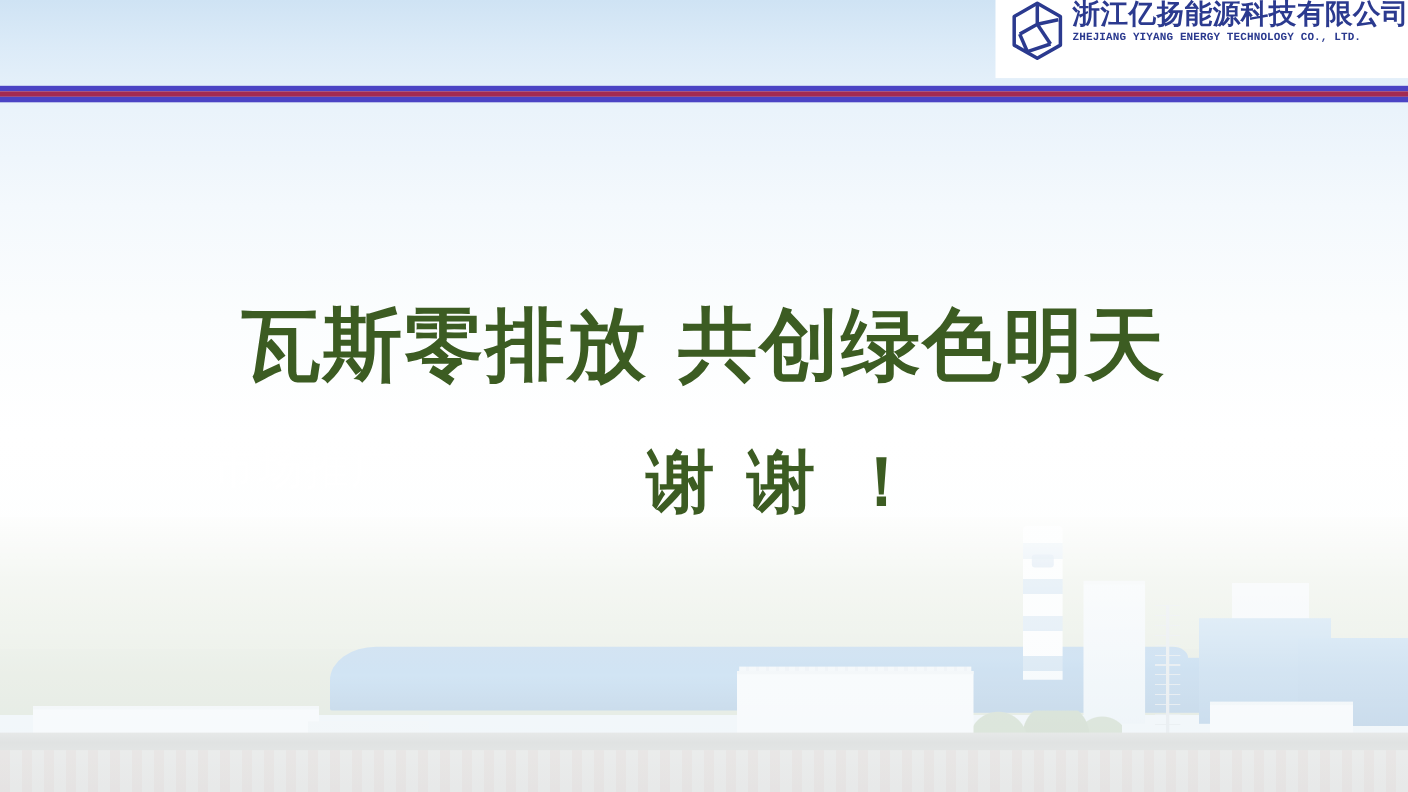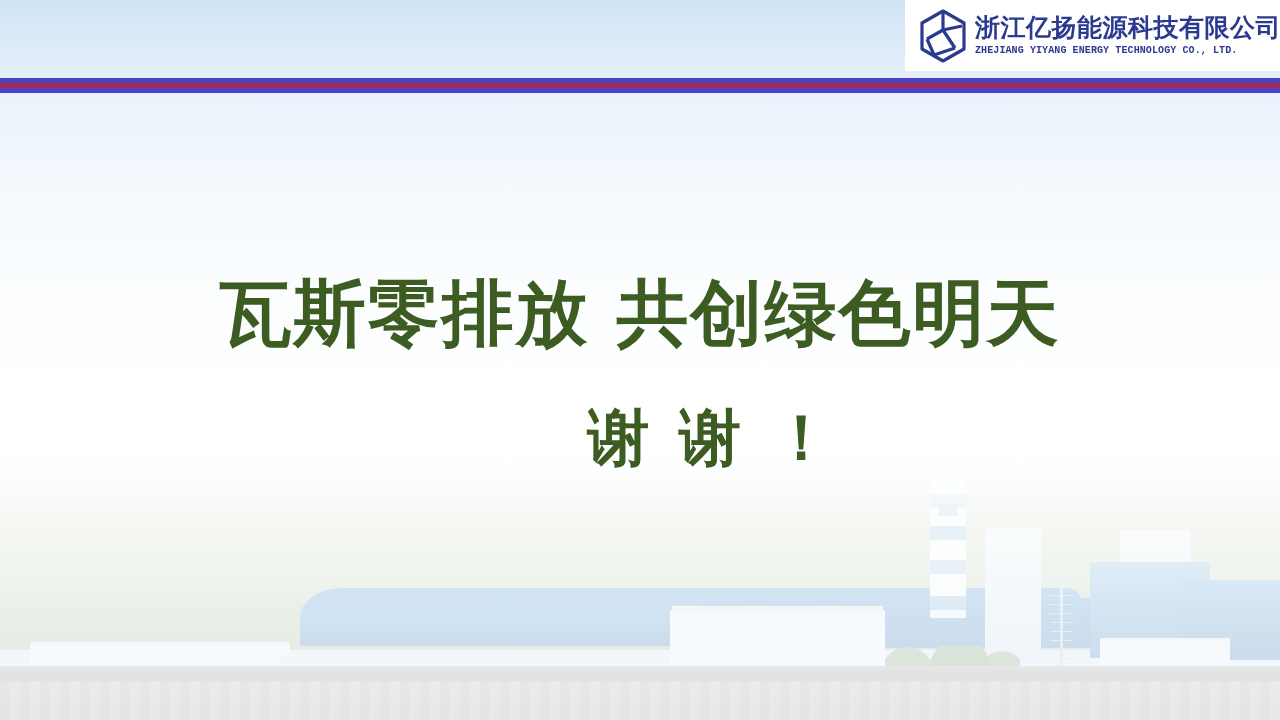--- a/index.html
+++ b/index.html
@@ -118,21 +118,21 @@
   .photo-fade{
     position:absolute; inset:0;
     background:linear-gradient(to bottom, rgba(255,255,255,.95) 0%, rgba(255,255,255,.55) 22%, rgba(255,255,255,.30) 55%, rgba(255,255,255,.22) 100%);
   }
 
   
   .logo-panel{
     position:absolute; top:0; right:0;
     width:375px; height:71px;
     background:#ffffff;
-    display:flex; align-items:center;
+    display:flex; align-items:flex-start;
     padding-left:12px;
   }
   .logo-mark{ width:52px; height:56px; flex:0 0 52px; }
   .logo-text{ margin-left:6px; }
   .logo-cn{
     font-family:"DejaVu Sans","Liberation Sans",sans-serif;
     font-weight:bold;
     font-size:25px;
     letter-spacing:.5px;
     color:#2b3a8f;

